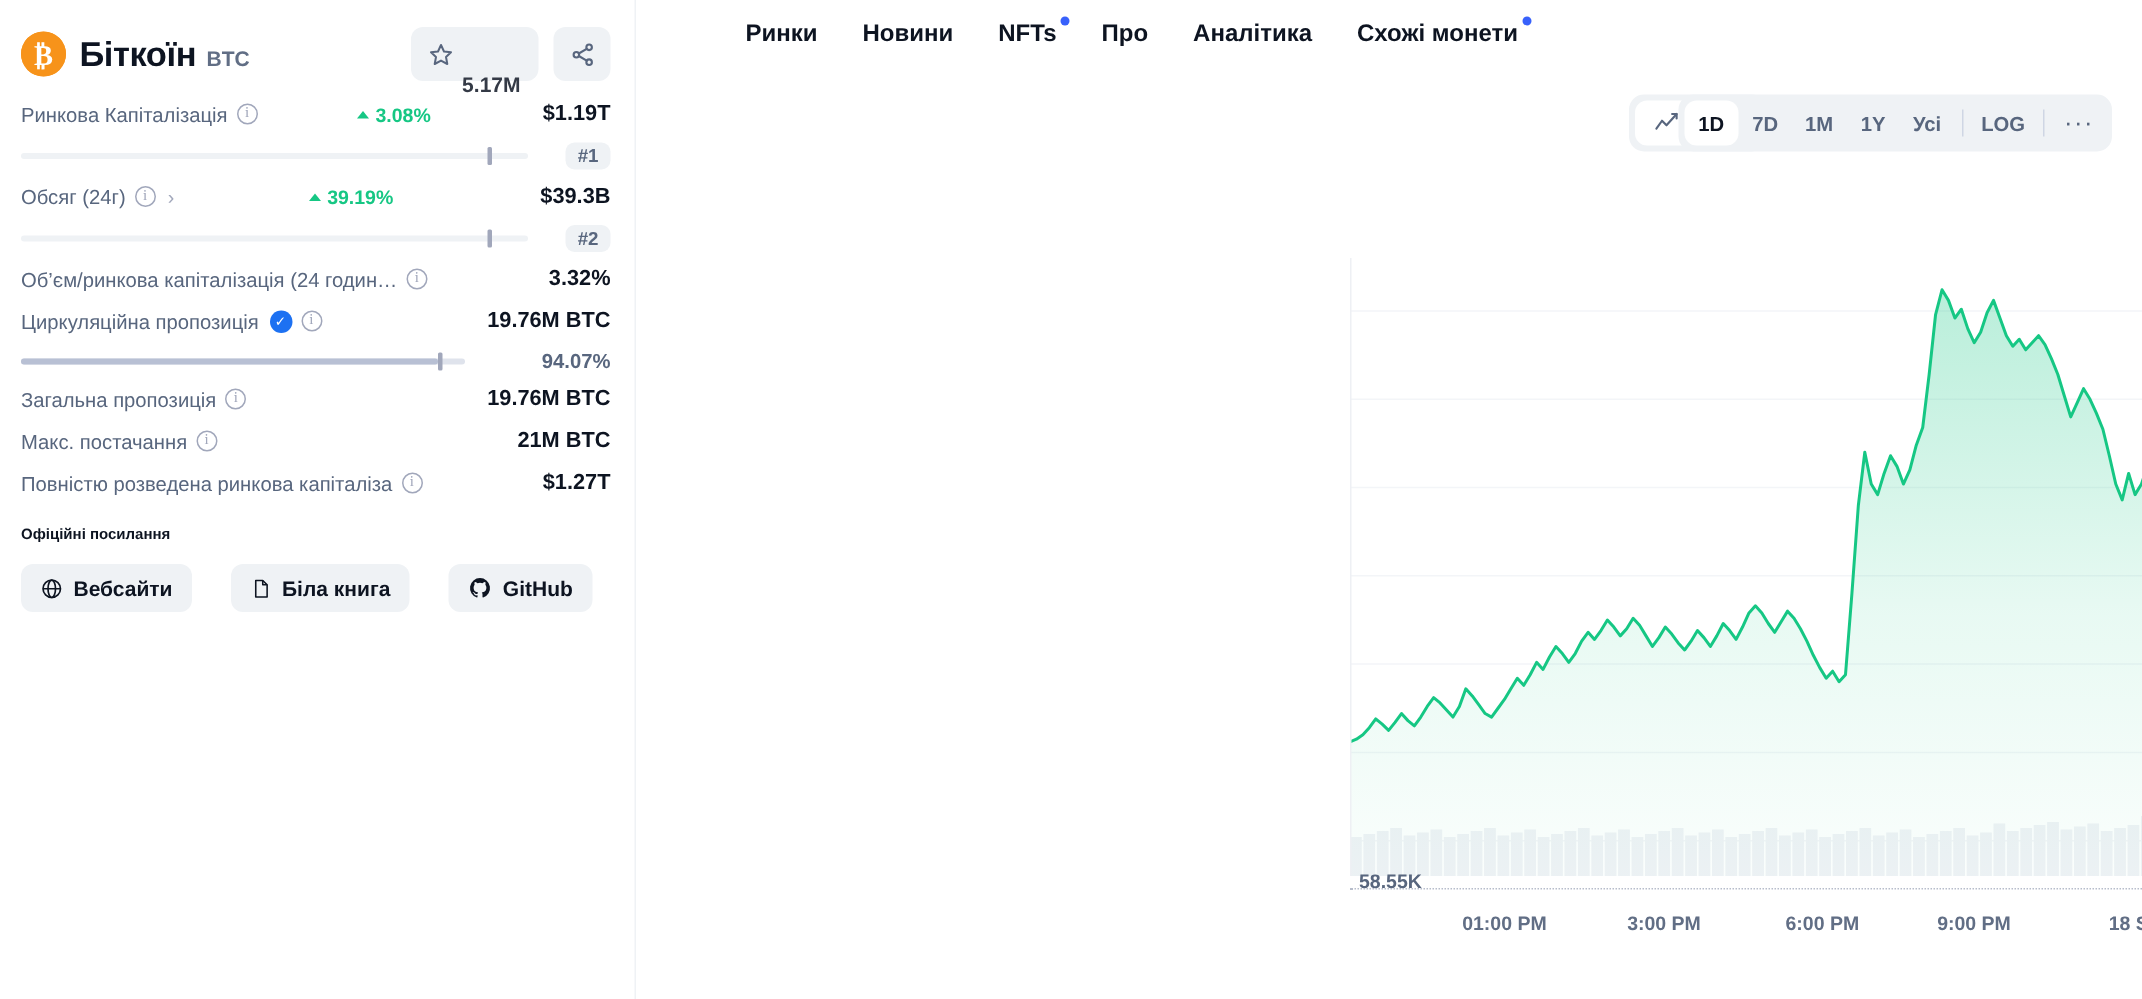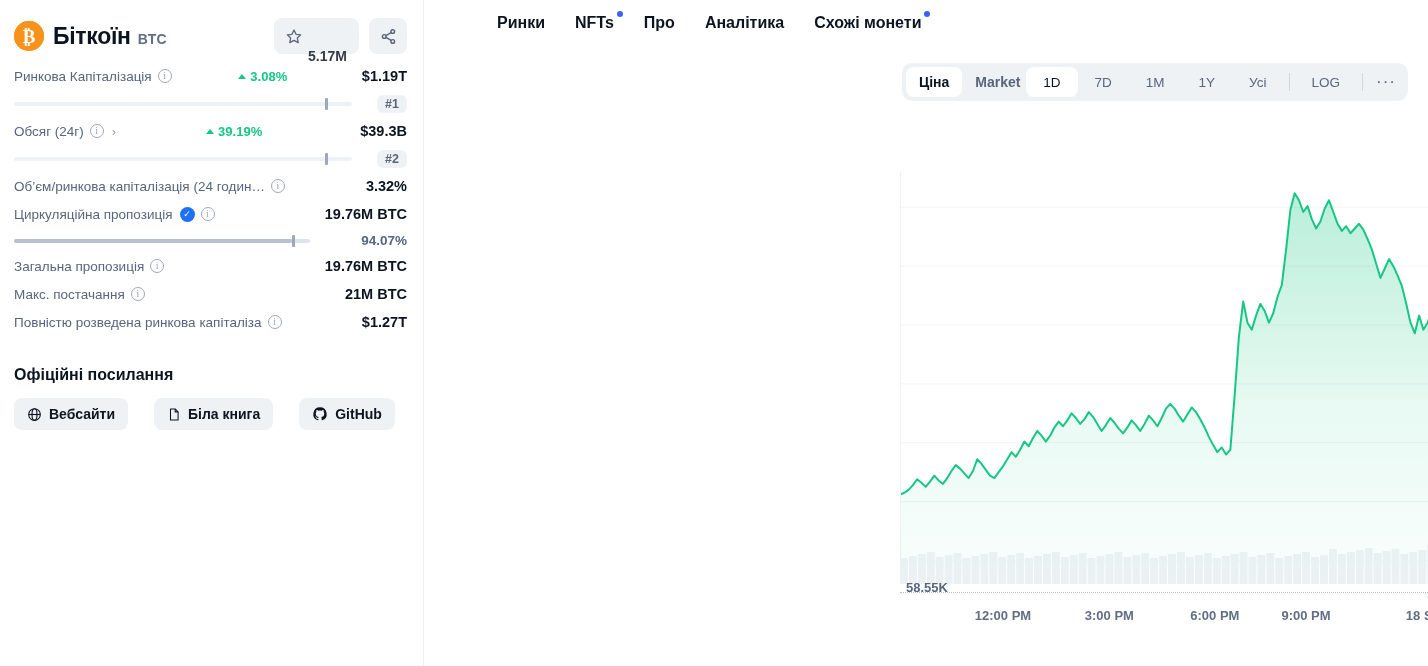--- a/index.html
+++ b/index.html
@@ -65,21 +65,21 @@
     font-size: 9px; line-height: 15px; text-align: center; margin-left: 7px; flex: 0 0 auto;
   }
   .chev-r { color: #a1a7bb; font-size: 13px; margin-left: 8px; cursor: pointer; }
 
   .bar-row { display: flex; align-items: center; margin-top: 9px; }
   .bar { height: 4px; border-radius: 2px; background: #eff2f5; position: relative; }
   .bar .knob { position: absolute; top: -4px; width: 3px; height: 12px; border-radius: 1px; background: #a1a7bb; }
   .rank-badge { background: #eff2f5; border-radius: 6px; font-size: 12.5px; font-weight: 700; color: #58667e; padding: 2px 8px; margin-left: auto; }
   .bar-pct { font-size: 13.5px; font-weight: 700; color: #58667e; margin-left: auto; }
 
-  .links-title { font-size: 16px; font-weight: 700; margin-top: 34px; }
+  .links-title { font-size: 10px; font-weight: 700; margin-top: 19px; }
   .links-row { display: flex; gap: 26px; margin-top: 14px; }
   .link-chip {
     background: #eff2f5; border-radius: 8px; height: 32px;
     display: flex; align-items: center; gap: 7px; padding: 0 13px;
     font-size: 14px; font-weight: 600; color: #0d1421; cursor: pointer;
   }
 
   
   .right { flex: 1; position: relative; }
   .tabs { display: flex; align-items: flex-start; height: 54px; padding-left: 58px; gap: 0; }
@@ -109,21 +109,21 @@
   .seg2 .opt { width: 42px; height: 30px; display: flex; align-items: center; justify-content: center; border-radius: 8px; cursor: pointer; }
   .seg2 .opt.on { background: #fff; }
 
   .ranges {
     position: absolute; right: 20px; top: 9px;
     background: #eff2f5; border-radius: 10px; height: 38px;
     display: flex; align-items: center; padding: 4px;
   }
   .ranges .r {
     height: 30px; min-width: 36px; display: flex; align-items: center; justify-content: center;
-    padding: 0 17px; font-size: 13.5px; font-weight: 400; color: #58667e; border-radius: 8px; cursor: pointer;
+    padding: 0 7px; font-size: 13.5px; font-weight: 700; color: #58667e; border-radius: 8px; cursor: pointer;
   }
   .ranges .r.on { background: #fff; color: #0d1421; }
   .ranges .sep { width: 1px; height: 18px; background: #cfd6e4; margin: 0 5px; }
   .dots { font-size: 17px; color: #58667e; letter-spacing: 1px; padding: 0 8px; cursor: pointer; line-height: 10px; }
 
   .chart-area { position: absolute; left: 0; right: 0; top: 110px; bottom: 0; }
   .plot { position: absolute; left: 476px; top: 62px; width: 858px; height: 412px; }
   .plot-border-l { position: absolute; left: 476px; top: 62px; width: 1px; height: 412px; background: #eef0f4; }
 
   .yaxis { position: absolute; left: 1342px; top: 62px; width: 86px; }
@@ -278,31 +278,28 @@
           </span>
           <span>GitHub</span>
         </div>
       </div>
   </div>
 
   <div class="right">
 
     <div class="tabs" id="tabs-host">
         <div class="tab"><span>Ринки</span></div>
+        <div class="tab"><span>Новини</span></div>
         <div class="tab"><span>NFTs</span><span class="dot-blue"></span></div>
         <div class="tab"><span>Про</span></div>
         <div class="tab"><span>Аналітика</span></div>
         <div class="tab"><span>Схожі монети</span><span class="dot-blue"></span></div>
       </div>
 
     <div class="toolbar">
-      <div class="seg" id="metric-host">
-          <div class="opt on">Ціна</div>
-          <div class="opt">Market cap</div>
-        </div>
       <div class="seg2" id="ctype-host">
           <div class="opt on">
             <span>
               <svg width="18" height="18" viewBox="0 0 24 24" fill="none" stroke="#58667e" stroke-width="1.9" stroke-linecap="round" stroke-linejoin="round">
                 <polyline points="3,17 8,10 12,14 21,4"></polyline>
                 <polyline points="17,4 21,4 21,8"></polyline>
               </svg>
             </span>
           </div>
           <div class="opt">
@@ -451,22 +448,22 @@
           </svg>
         </div>
       <div class="plot-border-l"></div>
 
       <div class="low-label">58.55K</div>
       <div class="dotted"></div>
 
       <div class="yaxis" id="yaxis-host"></div>
 
       <div class="xaxis" id="xaxis-host">
-          <div class="xtick" style="left: 102.96px;">12:00 PM</div>
+          <div class="xtick" style="left: 102.96px;">01:00 PM</div>
           <div class="xtick" style="left: 209.352px;">3:00 PM</div>
           <div class="xtick" style="left: 314.886px;">6:00 PM</div>
-          <div class="xtick" style="left: 406px;">9:00 PM</div>
+          <div class="xtick" style="left: 416px;">9:00 PM</div>
           <div class="xtick" style="left: 526.812px;">18 Sep</div>
         </div>
 
     </div>
   </div>
 </div>
 
 </body></html>

